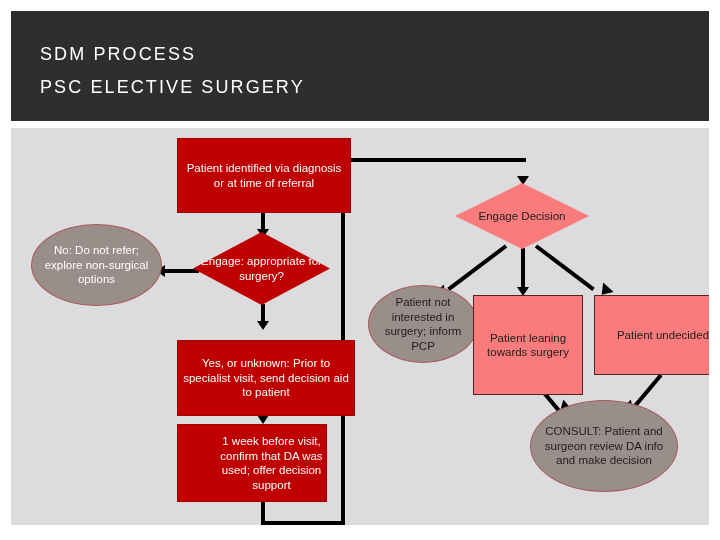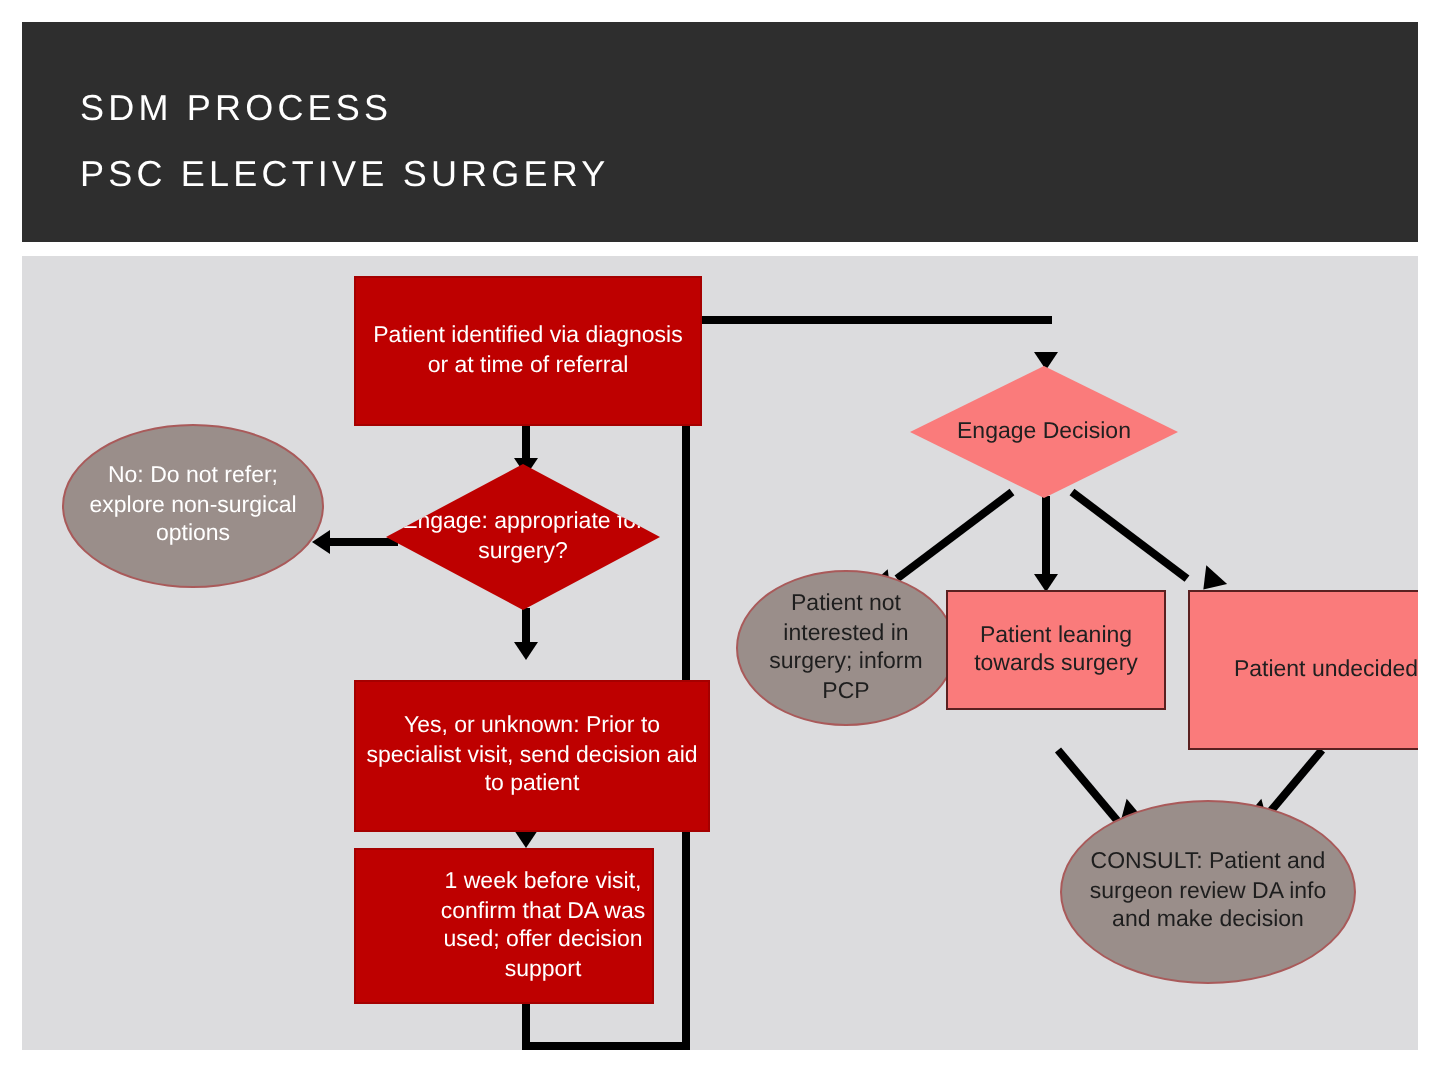--- a/index.html
+++ b/index.html
@@ -192,41 +192,41 @@
     <div class="diag-head" style="left:612px; top:275px; transform: rotate(-50deg);"></div>
 
     <div class="node rect-dark" style="left:166px; top:10px; width:174px; height:75px;">
       <span class="label">Patient identified via diagnosis or at time of referral</span>
     </div>
 
     <div class="node diamond-dark overflow-text" style="left:182px; top:104px; width:137px; height:73px;">
       <span class="label">Engage: appropriate for surgery?</span>
     </div>
 
-    <div class="node ellipse-grey" style="left:20px; top:84px; width:131px; height:82px;">
+    <div class="node ellipse-grey" style="left:20px; top:96px; width:131px; height:82px;">
       <span class="label">No:  Do not refer; explore non-surgical options</span>
     </div>
 
     <div class="node rect-dark" style="left:166px; top:212px; width:178px; height:76px;">
       <span class="label">Yes, or unknown: Prior to specialist visit, send decision aid to patient</span>
     </div>
 
     <div class="node rect-dark" style="left:166px; top:296px; width:150px; height:78px;padding-left:39px;">
       <span class="label">1 week before visit, confirm that DA was used; offer decision support</span>
     </div>
 
     <div class="node diamond-pink" style="left:444px; top:55px; width:134px; height:66px;">
       <span class="label">Engage Decision</span>
     </div>
 
     <div class="node ellipse-grey dark-text" style="left:357px; top:157px; width:110px; height:78px;">
       <span class="label">Patient not interested in surgery; inform PCP</span>
     </div>
 
-    <div class="node rect-pink" style="left:462px; top:167px; width:110px; height:60px;">
+    <div class="node rect-pink" style="left:462px; top:167px; width:110px; height:100px;">
       <span class="label">Patient leaning towards surgery</span>
     </div>
 
     <div class="node rect-pink" style="left:583px; top:167px; width:138px; height:80px;">
       <span class="label">Patient undecided</span>
     </div>
 
     <div class="node ellipse-grey dark-text" style="left:519px; top:272px; width:148px; height:92px;">
       <span class="label">CONSULT: Patient and surgeon review DA info and make decision</span>
     </div>

